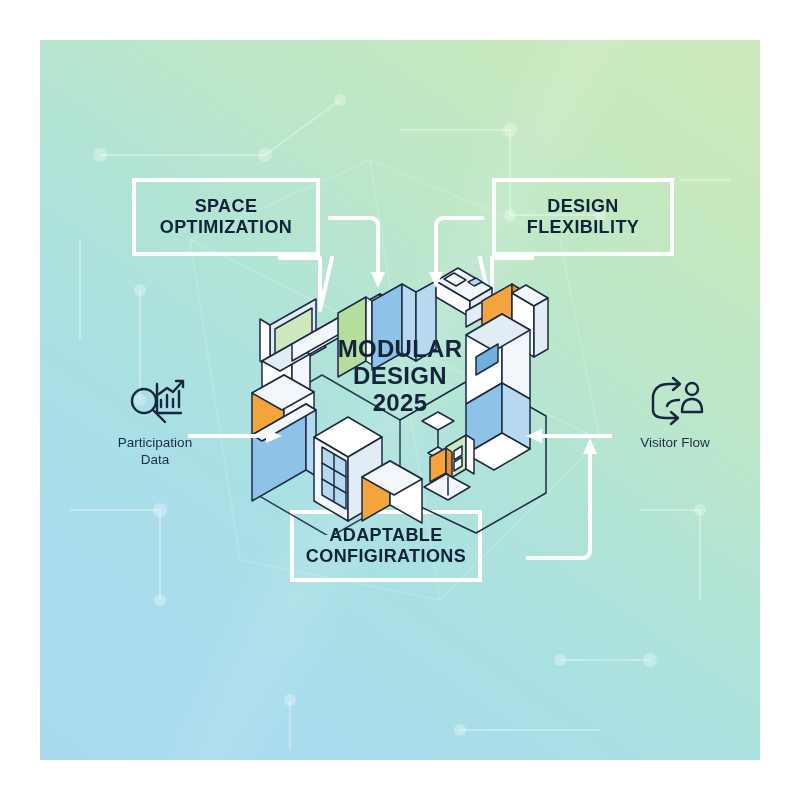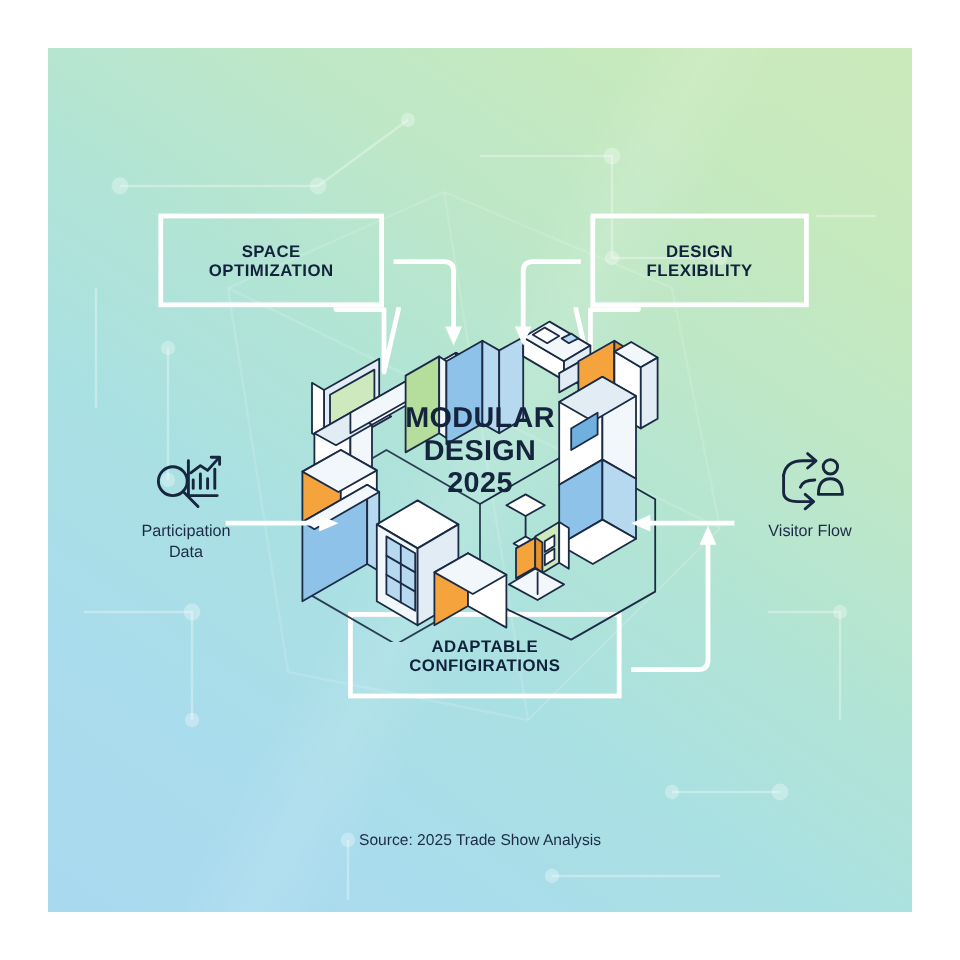--- a/index.html
+++ b/index.html
@@ -58,33 +58,33 @@
     border: 4px solid #ffffff;
     background: transparent;
     display: flex;
     align-items: center;
     justify-content: center;
     text-align: center;
   }
   .callout .ctext {
     color: #11223b;
     font-weight: bold;
-    font-size: 14px;
+    font-size: 18px;
     line-height: 1.16;
     letter-spacing: 0.4px;
     white-space: pre-line;
   }
   #callout-space {
     left: 92px;  top: 138px;  width: 188px; height: 78px;
   }
   #callout-design {
     left: 452px; top: 138px;  width: 182px; height: 78px;
   }
   #callout-adaptable {
-    left: 250px; top: 470px;  width: 228px; height: 72px;
+    left: 250px; top: 470px;  width: 192px; height: 72px;
   }
   .tail {
     position: absolute;
     pointer-events: none;
   }
 
   
   #center-title {
     position: absolute;
     left: 250px;
@@ -422,16 +422,15 @@
             <path d="M26 36 L33 42 L26 48"></path>
             <path d="M22 30 Q24 24 34 24"></path>
             <circle cx="47" cy="13" r="6"></circle>
             <path d="M37 36 Q37 23 47 23 Q57 23 57 36 Z"></path>
           </g>
         </svg>
       </div>
       <div class="side-label">Visitor Flow</div>
     </div>
 
-    <div id="source">Source: 2025 Trade Show Analysis</div>
 
   </div>
 </div>
 
 </body></html>

